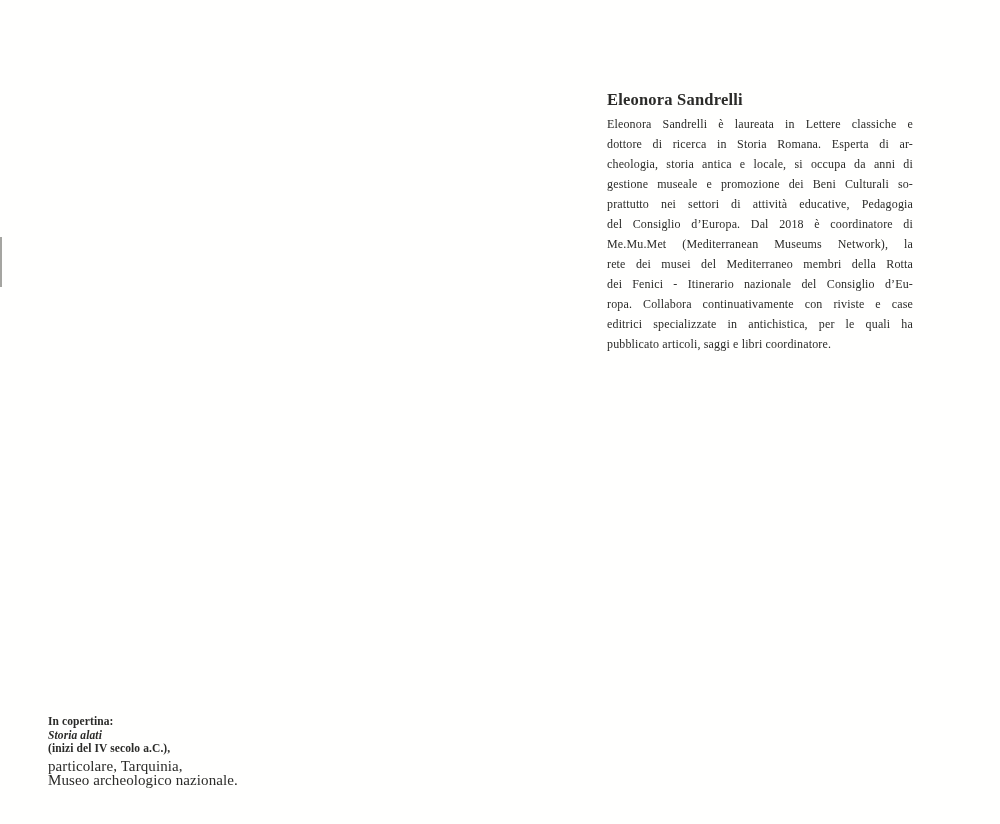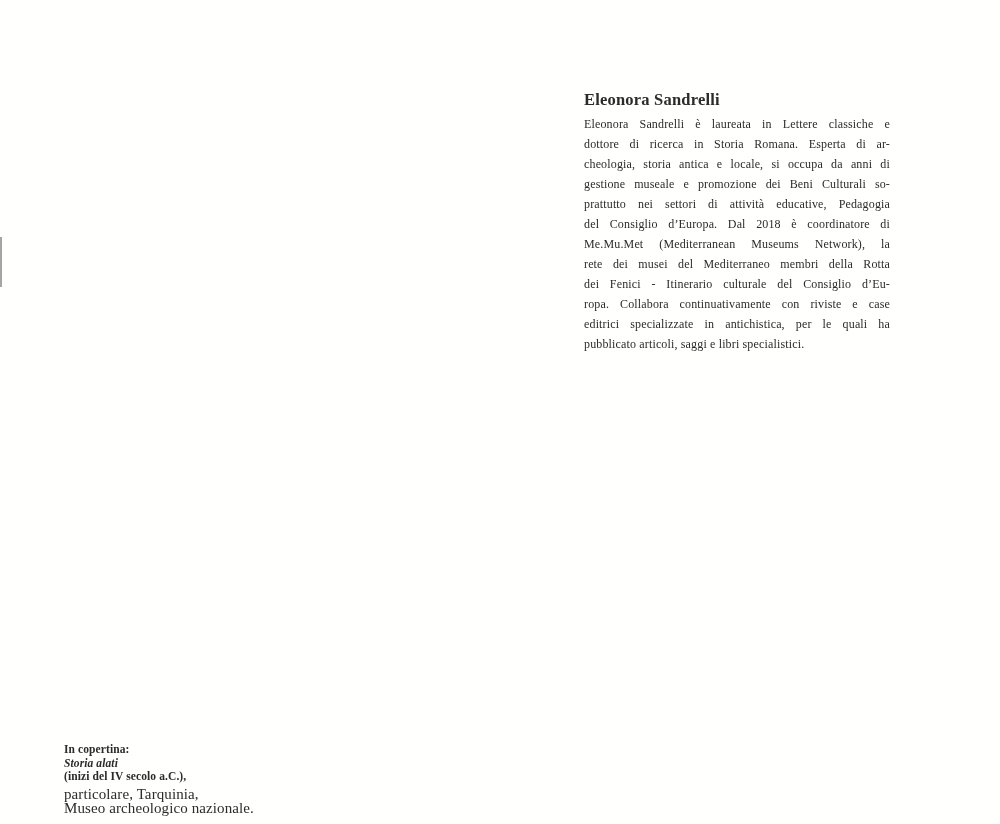--- a/index.html
+++ b/index.html
@@ -22,21 +22,21 @@
   .page-edge-mark {
     position: absolute;
     left: 0;
     top: 237px;
     width: 2px;
     height: 50px;
     background: #a5a5a1;
   }
   .author-bio {
     position: absolute;
-    left: 584px;
+    left: 607px;
     top: 90px;
     width: 306px;
   }
   .bio-title {
     margin: 0 0 5px 0;
     font-size: 16.5px;
     line-height: 19px;
     font-weight: bold;
     letter-spacing: 0.2px;
   }
@@ -48,23 +48,22 @@
     text-align: justify;
     text-align-last: justify;
     overflow: hidden;
     white-space: normal;
   }
   .bio-lines .bio-line:last-child {
     text-align-last: left;
   }
   .cover-caption {
     position: absolute;
-    left: 64px;
+    left: 48px;
     top: 715px;
-    margin-top: 28px;
   }
   .cap-line {
     font-size: 11.5px;
     line-height: 13.5px;
     font-weight: bold;
     letter-spacing: 0.1px;
   }
   .cap-line.bold-italic {
     font-style: italic;
   }
@@ -98,27 +97,27 @@
 
         <div class="bio-line">prattutto nei settori di attività educative, Pedagogia</div>
 
 
         <div class="bio-line">del Consiglio d’Europa. Dal 2018 è coordinatore di</div>
 
         <div class="bio-line">Me.Mu.Met (Mediterranean Museums Network), la</div>
 
         <div class="bio-line">rete dei musei del Mediterraneo membri della Rotta</div>
 
-        <div class="bio-line">dei Fenici - Itinerario culturale del Consiglio d’Eu-</div>
+        <div class="bio-line">dei Fenici - Itinerario nazionale del Consiglio d’Eu-</div>
 
         <div class="bio-line">ropa. Collabora continuativamente con riviste e case</div>
 
         <div class="bio-line">editrici specializzate in antichistica, per le quali ha</div>
 
-        <div class="bio-line">pubblicato articoli, saggi e libri specialistici.</div>
+        <div class="bio-line">pubblicato articoli, saggi e libri coordinatore.</div>
       </div>
   </section>
 
   <section class="cover-caption">
 
       <div class="cap-line bold">In copertina:</div>
 
       <div class="cap-line bold-italic">Storia alati</div>
 
       <div class="cap-line bold">(inizi del IV secolo a.C.),</div>

